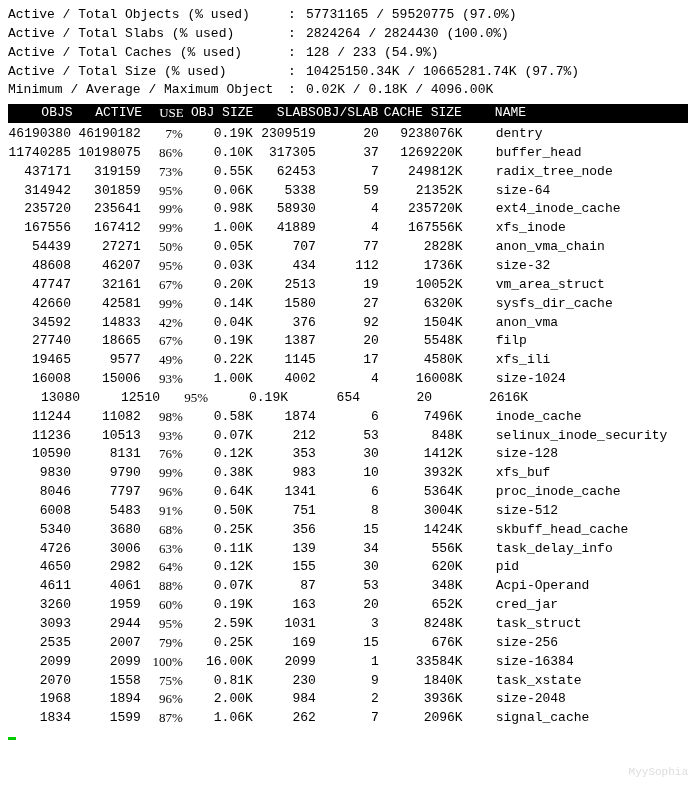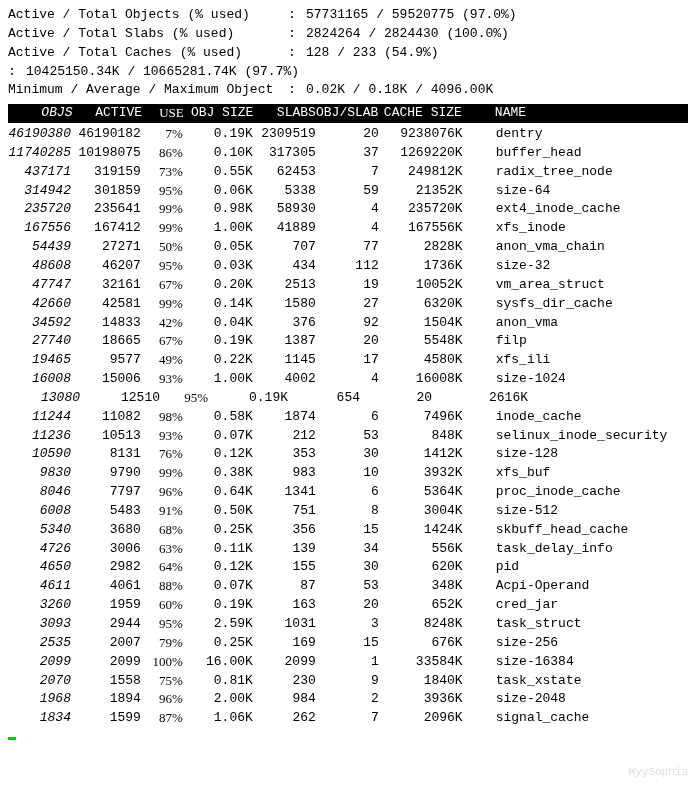--- a/index.html
+++ b/index.html
@@ -20,21 +20,21 @@
     background: #000;
     color: #fff;
     display: flex;
     padding: 0 2px;
   }
   .rows { margin-top: 2px; }
   .row { display: flex; }
   .col { overflow: hidden; }
   .r { text-align: right; }
   .l { text-align: left; }
-  .c-objs   { width: 72px; font-style: italic; }
+  .c-objs   { width: 72px; }
   .c-active { width: 80px; }
   .c-use    { width: 48px; font-family: Liberation Serif, serif; }
   .c-size   { width: 80px; }
   .c-slabs  { width: 72px; }
   .c-objslab{ width: 72px; }
   .c-cache  { width: 96px; }
   .c-name   { width: 220px; padding-left: 6px; margin-left: 27px; }
   .cursor {
     display:inline-block; width:8px; height:3px; background:#0c0; margin-top:2px;
   }
@@ -57,20 +57,21 @@
       <span class="summary-label">Active / Total Slabs (% used)</span>
       <span class="summary-colon">: </span>
       <span>2824264 / 2824430 (100.0%)</span>
     </div>
     <div class="summary-line">
       <span class="summary-label">Active / Total Caches (% used)</span>
       <span class="summary-colon">: </span>
       <span>128 / 233 (54.9%)</span>
     </div>
     <div class="summary-line">
+      <span class="summary-label">Active / Total Size (% used)</span>
       <span class="summary-colon">: </span>
       <span>10425150.34K / 10665281.74K (97.7%)</span>
     </div>
     <div class="summary-line">
       <span class="summary-label">Minimum / Average / Maximum Object</span>
       <span class="summary-colon">: </span>
       <span>0.02K / 0.18K / 4096.00K</span>
     </div>
   </div>
 

